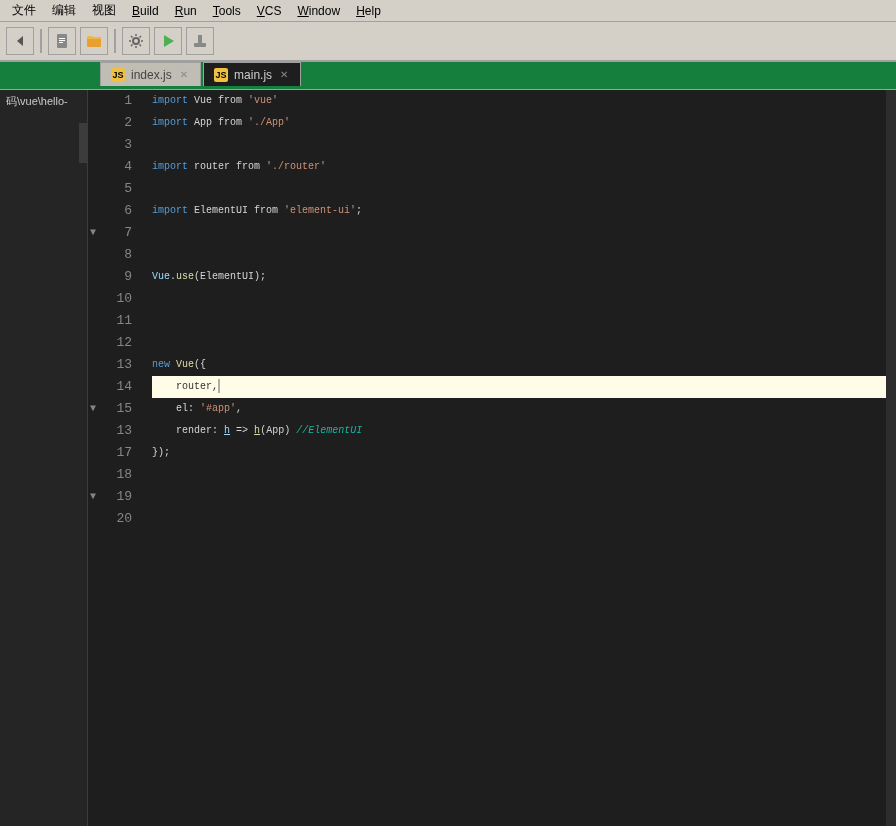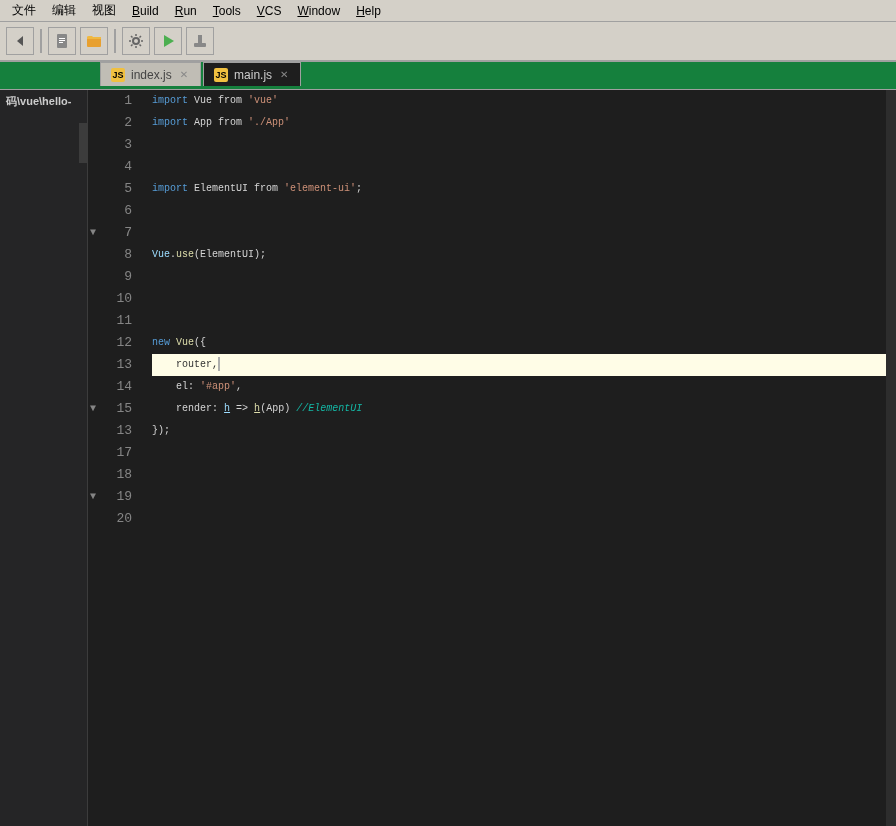--- a/index.html
+++ b/index.html
@@ -107,21 +107,20 @@
     }
 
     
     .side-panel {
       width: 88px;
       background: #252526;
       border-right: 1px solid #3c3c3c;
       flex-shrink: 0;
       display: flex;
       flex-direction: column;
-      font-weight: bold;
     }
     .side-panel-breadcrumb {
       font-size: 11px;
       color: #ccc;
       padding: 4px 6px;
       white-space: nowrap;
       overflow: hidden;
       text-overflow: ellipsis;
       font-family: Arial, sans-serif;
     }
@@ -382,20 +381,21 @@
       </div>
 
       <div class="code-content">
 
         <div class="code-line"><span class="kw">import</span><span class="plain"> Vue </span><span class="plain">from</span><span class="plain"> </span><span class="str">'vue'</span></div>
 
         <div class="code-line"><span class="kw">import</span><span class="plain"> App </span><span class="plain">from</span><span class="plain"> </span><span class="str">'./App'</span></div>
 
         <div class="code-line"> </div>
 
+        <div class="code-line"><span class="kw">import</span><span class="plain"> router </span><span class="plain">from</span><span class="plain"> </span><span class="str">'./router'</span></div>
 
         <div class="code-line"> </div>
 
         <div class="code-line"><span class="kw">import</span><span class="plain"> ElementUI </span><span class="plain">from</span><span class="plain"> </span><span class="str">'element-ui'</span><span class="punc">;</span></div>
 
 
         <div class="code-line"> </div>
 
         <div class="code-line"> </div>
 

